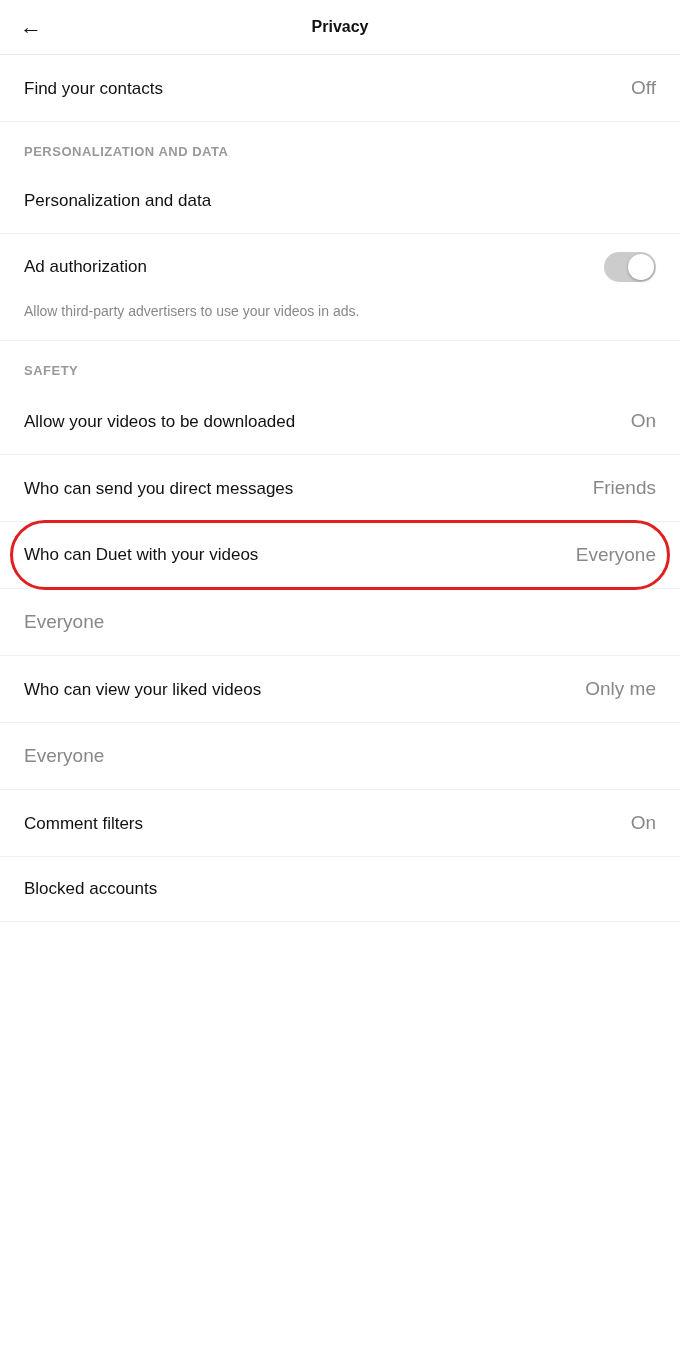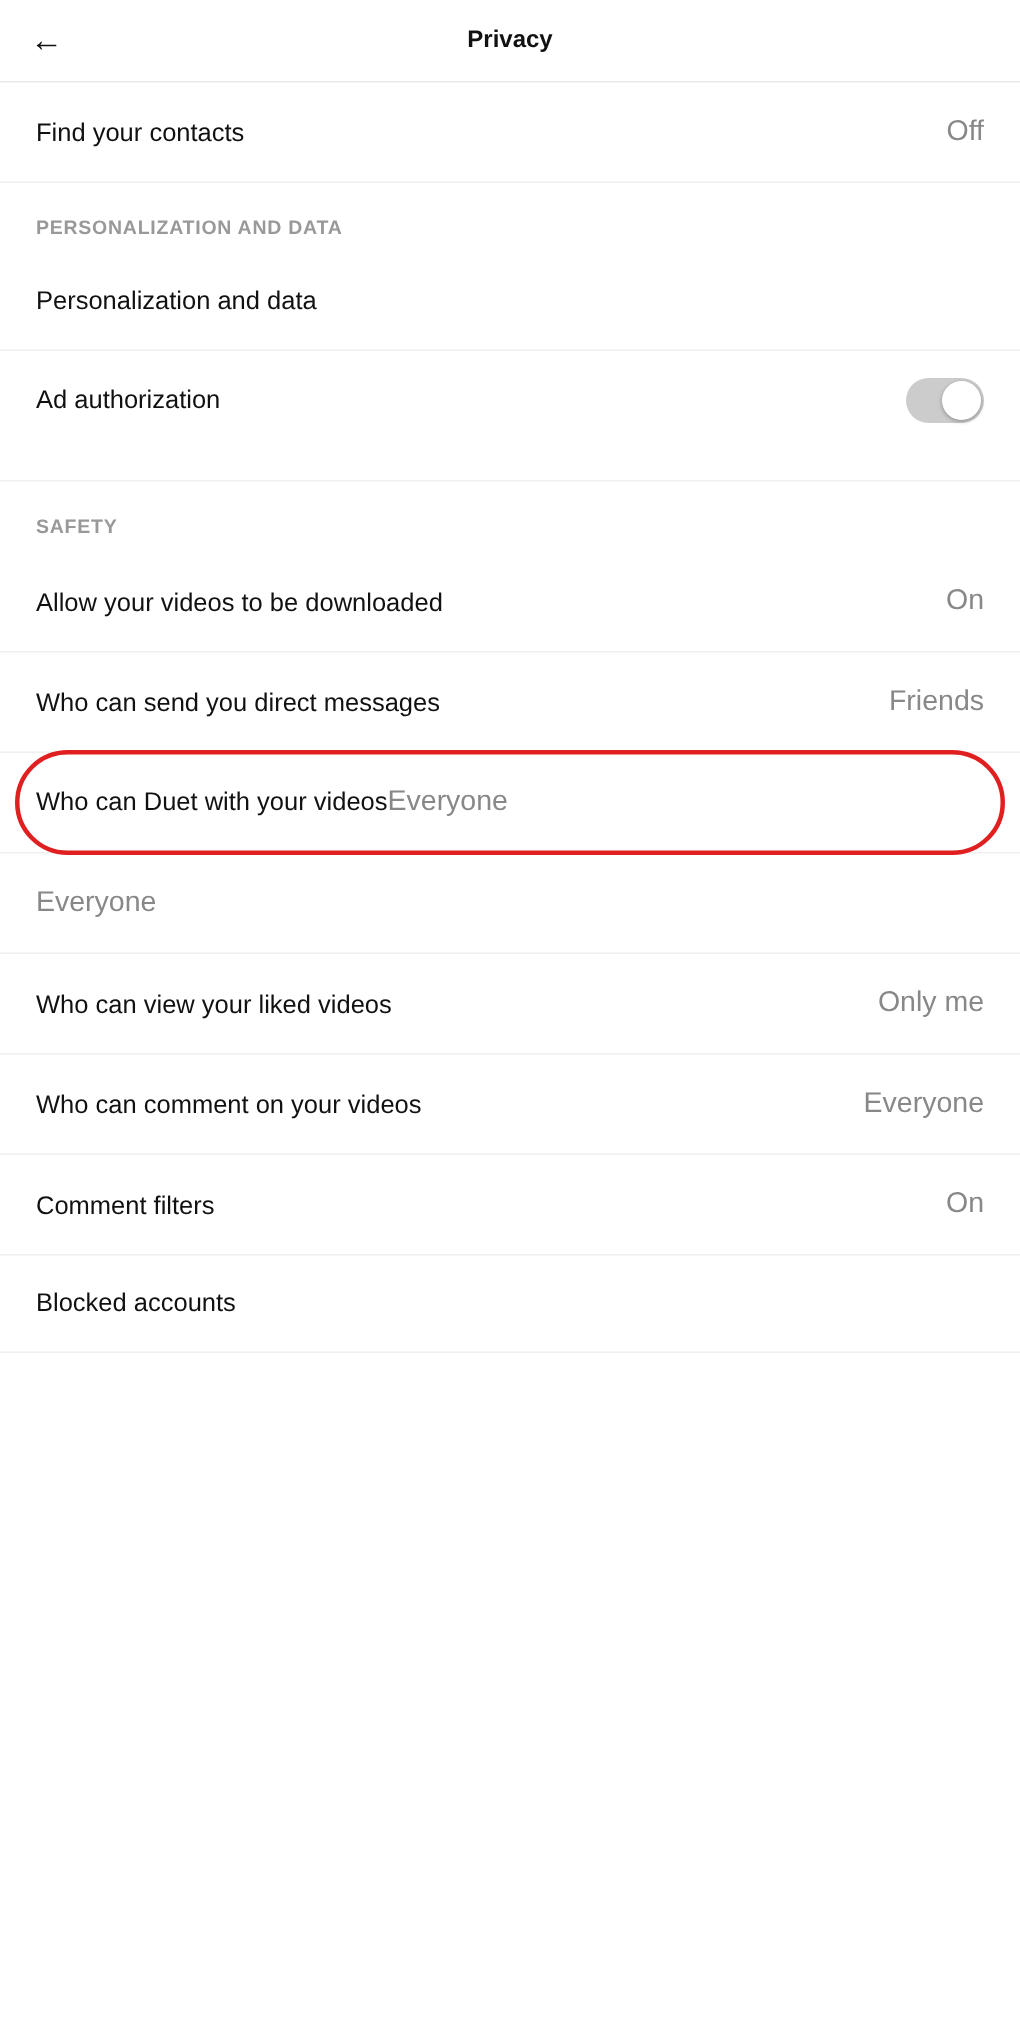--- a/index.html
+++ b/index.html
@@ -101,20 +101,21 @@
     .ad-auth-desc {
       font-size: 14px;
       color: #888;
       line-height: 1.4;
     }
 
     
     .highlighted-row {
       display: flex;
       align-items: center;
+      justify-content: space-between;
       padding: 22px 24px;
       border-bottom: 1px solid #f0f0f0;
       cursor: pointer;
       position: relative;
     }
     .red-oval {
       position: absolute;
       top: 50%;
       left: 10px;
       right: 10px;
@@ -144,20 +145,21 @@
   <span class="settings-row-label">Personalization and data</span>
 </div>
 
 <div class="ad-auth-row">
   <div class="ad-auth-top">
     <span class="settings-row-label">Ad authorization</span>
     <div class="toggle">
       <div class="toggle-knob"></div>
     </div>
   </div>
+  <div class="ad-auth-desc">Allow third-party advertisers to use your videos in ads.</div>
 </div>
 
 <div class="section-header">SAFETY</div>
 
 <div class="settings-row">
   <span class="settings-row-label">Allow your videos to be downloaded</span>
   <span class="settings-row-value">On</span>
 </div>
 
 <div class="settings-row">
@@ -174,21 +176,20 @@
 <div class="settings-row">
   <span class="settings-row-value">Everyone</span>
 </div>
 
 <div class="settings-row">
   <span class="settings-row-label">Who can view your liked videos</span>
   <span class="settings-row-value">Only me</span>
 </div>
 
 <div class="settings-row">
-  <span class="settings-row-label">Who can comment on your videos</span>
   <span class="settings-row-value">Everyone</span>
 </div>
 
 <div class="settings-row">
   <span class="settings-row-label">Comment filters</span>
   <span class="settings-row-value">On</span>
 </div>
 
 <div class="settings-row">
   <span class="settings-row-label">Blocked accounts</span>

